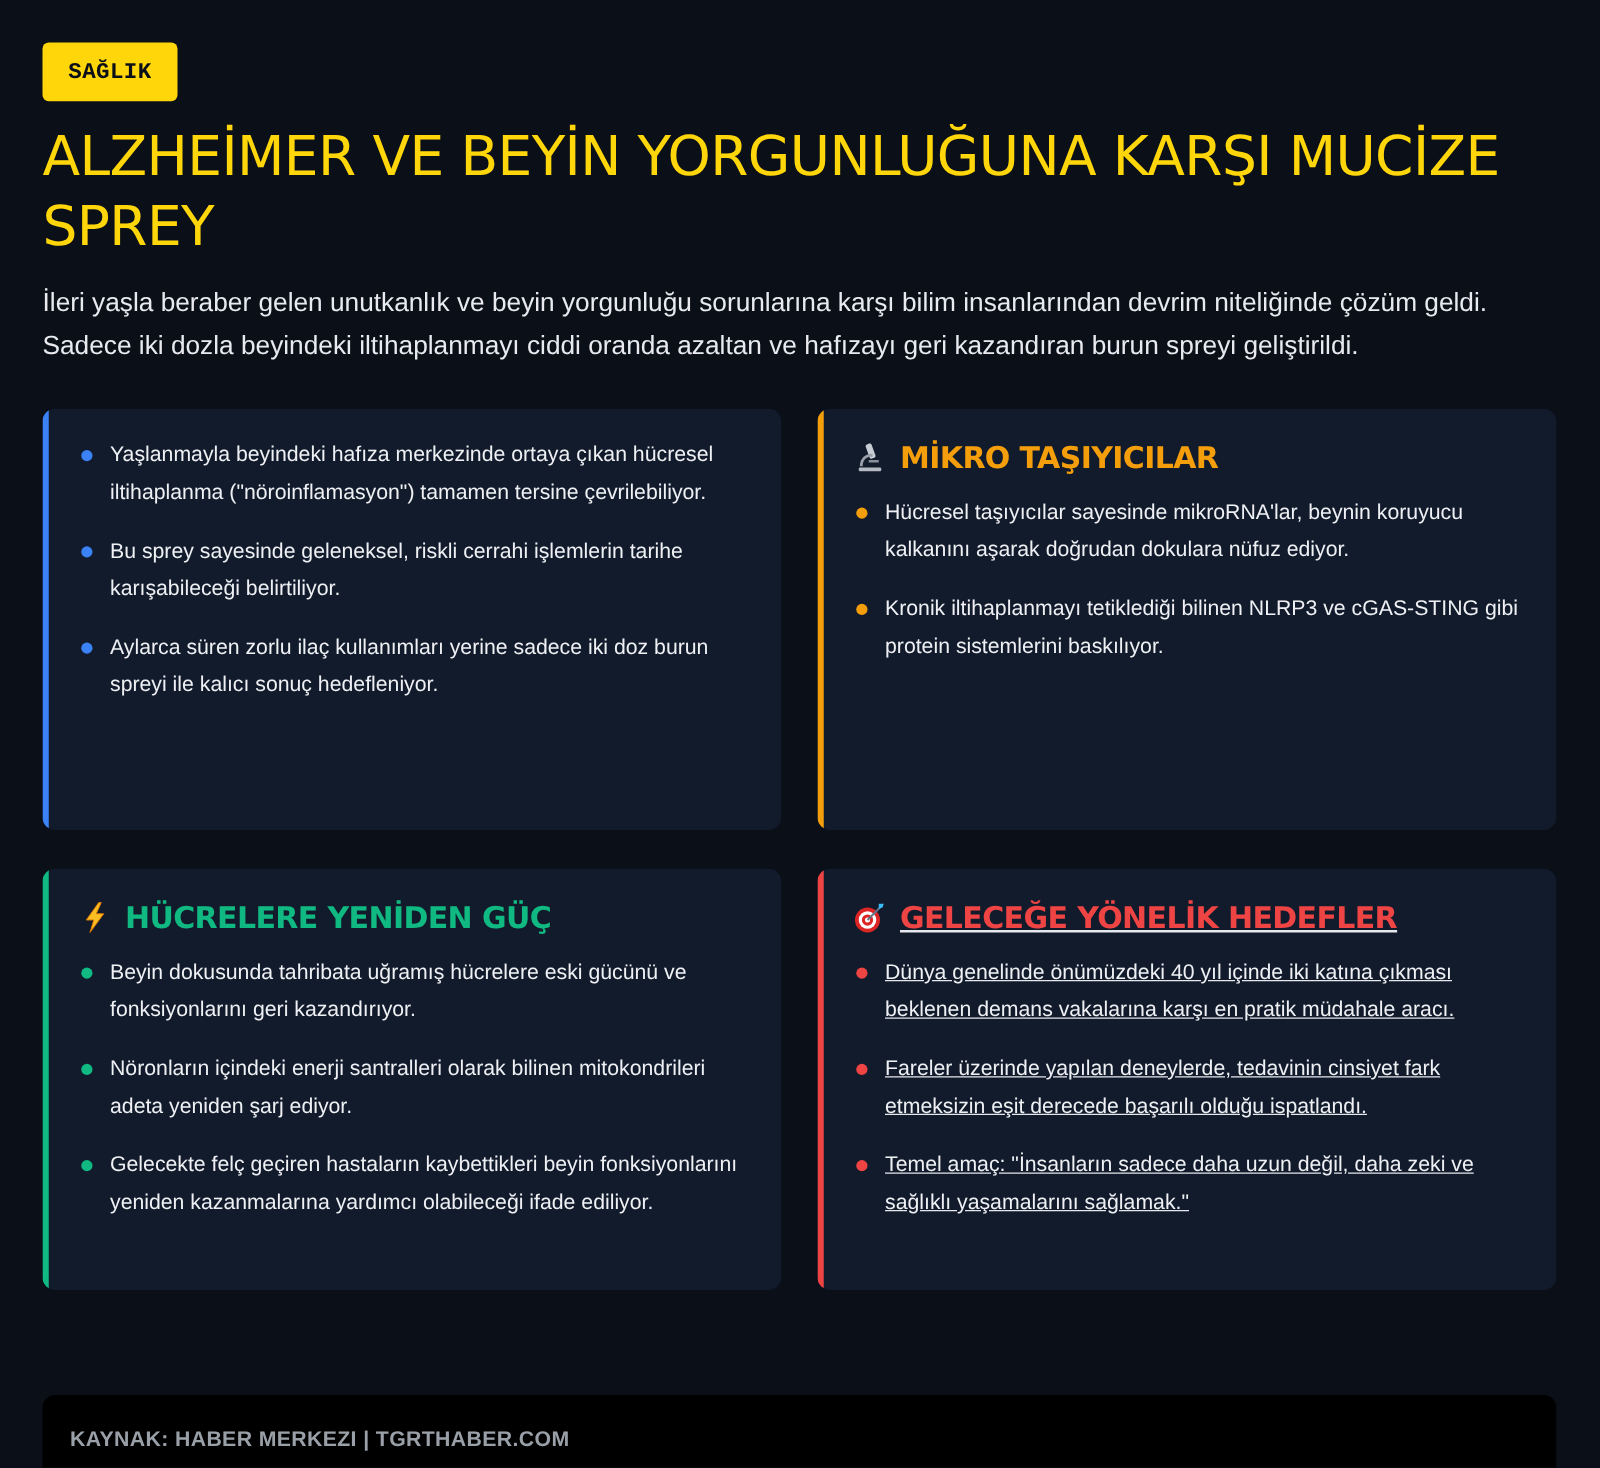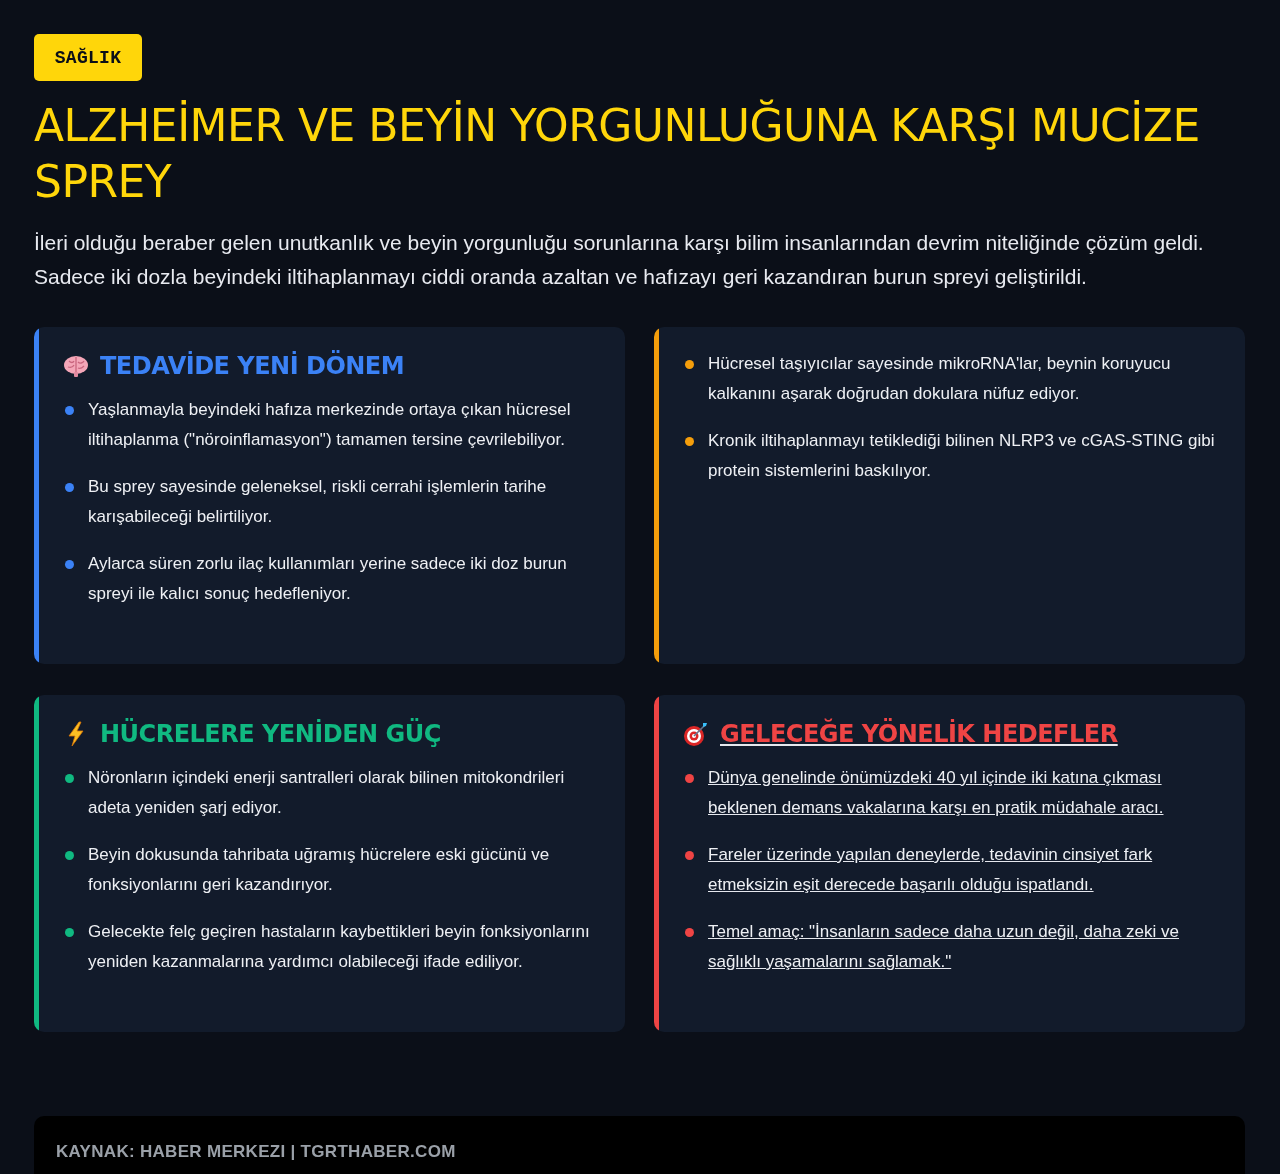--- a/index.html
+++ b/index.html
@@ -46,59 +46,60 @@
     background: #000000; border-radius: 10px;
     display: flex; align-items: center; padding-left: 22px;
     font-weight: bold; font-size: 17px; color: #9aa0a8; letter-spacing: 0.3px; margin-top: 48px;
   }
 </style>
 </head>
 <body>
 
 <div class="tag">SAĞLIK</div>
 <h1 class="title">ALZHEİMER VE BEYİN YORGUNLUĞUNA KARŞI MUCİZE SPREY</h1>
-<p class="lead">İleri olduğu beraber gelen unutkanlık ve beyin yorgunluğu sorunlarına karşı bilim insanlarından devrim niteliğinde çözüm geldi. Sadece iki dozla beyindeki iltihaplanmayı ciddi oranda azaltan ve hafızayı geri kazandıran burun spreyi geliştirildi.</p>
+<p class="lead">İleri yaşla beraber gelen unutkanlık ve beyin yorgunluğu sorunlarına karşı bilim insanlarından devrim niteliğinde çözüm geldi. Sadece iki dozla beyindeki iltihaplanmayı ciddi oranda azaltan ve hafızayı geri kazandıran burun spreyi geliştirildi.</p>
 
 <section class="card" style="left:34px; top:327px; --accent:#3b82f6;">
-  <div class="card-head">
-    <span class="card-icon">
-      <svg width="26" height="24" viewBox="0 0 26 24">
-          <ellipse cx="13" cy="11" rx="12" ry="9" fill="#f4a6b8"></ellipse>
-          <path d="M13 3v16M6 7c2 2 4 2 5 0M15 8c2 2 5 1 6-1M5 13c3 1 5 0 6-2M15 14c2 1 4 0 6-2" stroke="#c9657e" stroke-width="1.3" fill="none"></path>
-          <rect x="11" y="18" width="4" height="5" rx="1" fill="#e28aa0"></rect>
-        </svg>
-    </span>
-    <h2 class="card-title">TEDAVİDE YENİ DÖNEM</h2>
-  </div>
   <ul>
     <li>Yaşlanmayla beyindeki hafıza merkezinde ortaya çıkan hücresel iltihaplanma ("nöroinflamasyon") tamamen tersine çevrilebiliyor.</li>
     <li>Bu sprey sayesinde geleneksel, riskli cerrahi işlemlerin tarihe karışabileceği belirtiliyor.</li>
     <li>Aylarca süren zorlu ilaç kullanımları yerine sadece iki doz burun spreyi ile kalıcı sonuç hedefleniyor.</li>
   </ul>
 </section>
 
 <section class="card" style="left:654px; top:327px; --accent:#f59e0b;">
+  <div class="card-head">
+    <span class="card-icon">
+      <svg width="22" height="26" viewBox="0 0 22 26">
+          <rect x="9" y="2" width="5" height="12" rx="1.5" transform="rotate(-20 11 8)" fill="#c8ccd4"></rect>
+          <path d="M4 20c0-6 4-9 9-9" stroke="#9aa0aa" stroke-width="2.2" fill="none"></path>
+          <rect x="2" y="21" width="18" height="3" rx="1" fill="#b4b9c2"></rect>
+          <rect x="10" y="15" width="8" height="2" fill="#8a909a"></rect>
+        </svg>
+    </span>
+    <h2 class="card-title">MİKRO TAŞIYICILAR</h2>
+  </div>
   <ul>
     <li>Hücresel taşıyıcılar sayesinde mikroRNA'lar, beynin koruyucu kalkanını aşarak doğrudan dokulara nüfuz ediyor.</li>
     <li>Kronik iltihaplanmayı tetiklediği bilinen NLRP3 ve cGAS-STING gibi protein sistemlerini baskılıyor.</li>
   </ul>
 </section>
 
 <section class="card" style="left:34px; top:695px; --accent:#10b981;">
   <div class="card-head">
     <span class="card-icon">
       <svg width="20" height="26" viewBox="0 0 20 26">
           <path d="M13 1L3 15h6l-3 10 11-15h-6l4-9z" fill="#fbbf24" stroke="#d97706" stroke-width="0.8"></path>
         </svg>
     </span>
     <h2 class="card-title">HÜCRELERE YENİDEN GÜÇ</h2>
   </div>
   <ul>
+    <li>Beyin dokusunda tahribata uğramış hücrelere eski gücünü ve fonksiyonlarını geri kazandırıyor.</li>
     <li>Nöronların içindeki enerji santralleri olarak bilinen mitokondrileri adeta yeniden şarj ediyor.</li>
-    <li>Beyin dokusunda tahribata uğramış hücrelere eski gücünü ve fonksiyonlarını geri kazandırıyor.</li>
     <li>Gelecekte felç geçiren hastaların kaybettikleri beyin fonksiyonlarını yeniden kazanmalarına yardımcı olabileceği ifade ediliyor.</li>
   </ul>
 </section>
 
 <section class="card" style="left:654px; top:695px;text-decoration:underline; --accent:#ef4444;">
   <div class="card-head">
     <span class="card-icon">
       <svg width="26" height="26" viewBox="0 0 26 26">
           <circle cx="11" cy="15" r="10" fill="#dc2626"></circle>
           <circle cx="11" cy="15" r="7" fill="#fff"></circle>

